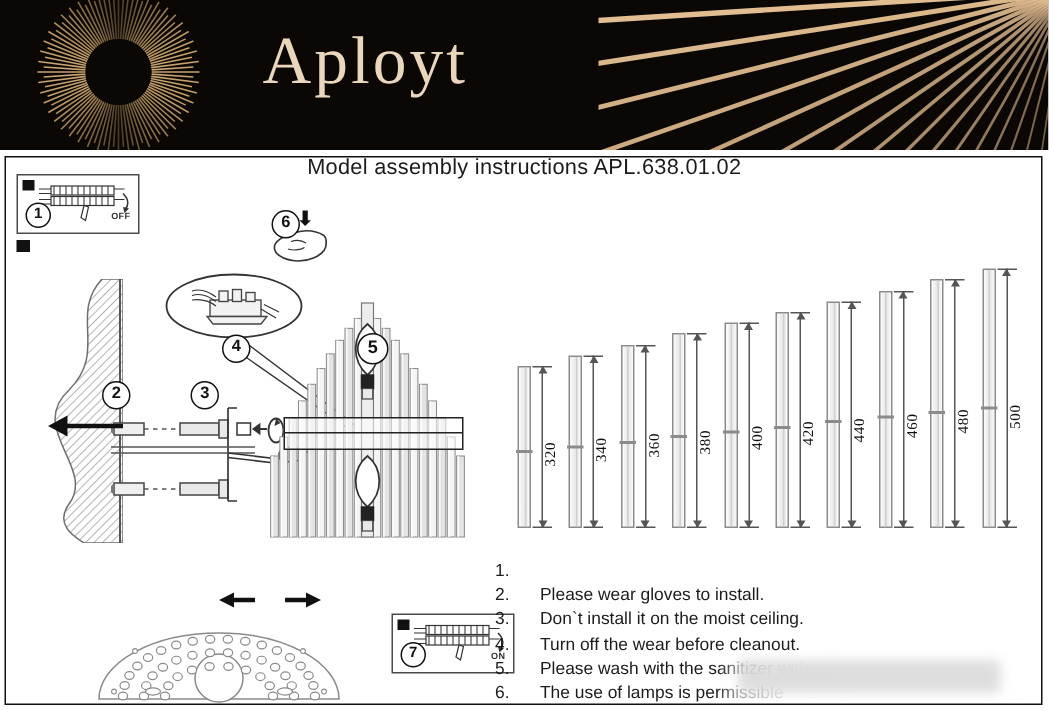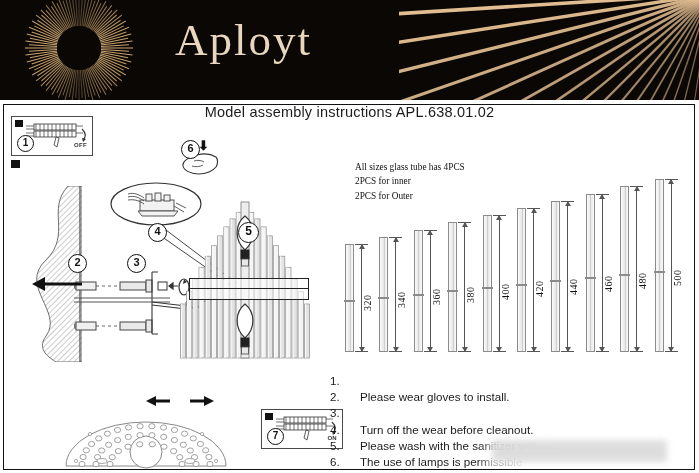--- a/index.html
+++ b/index.html
@@ -490,25 +490,20 @@
         <path d="M64 9h7M64 16h7"></path>
       </g>
       <path d="M44 20l-2 8 3 2 2-9z" fill="#fff" stroke="#333" stroke-width=".8"></path>
       <path d="M70 12c4 4 4 8 1 11" fill="none" stroke="#333" stroke-width="1.1"></path>
       <path d="M71 25l3-3-4-1z" fill="#333"></path>
     </svg>
     <div class="num">7</div>
     <div class="sw-label">ON</div>
   </div>
 
-  <div class="tube-note">
-    <div>All sizes glass tube has 4PCS</div>
-    <div>2PCS  for inner</div>
-    <div>2PCS for Outer</div>
-  </div>
   <div class="tubes">
       <div class="tube-col" style="left:0px;height:108px;">
         <div class="tube-body" style="height:108px;"></div>
         <div class="tube-mid" style="bottom:49.7px;"></div>
         <div class="dimcap" style="bottom:107px;"></div>
         <div class="dimcap" style="bottom:0px;"></div>
         <div class="dimline" style="bottom:0;height:108px;"></div>
         <div class="tube-label" style="top: 66.96px; left: 17px;">320</div>
       </div>
       <div class="tube-col" style="left:34.4px;height:115.2px;">
@@ -588,20 +583,21 @@
   <div class="instr">
       <div class="row">
         <span class="n">1.</span>
       </div>
       <div class="row">
         <span class="n">2.</span>
         <span>Please wear gloves to install.</span>
       </div>
       <div class="row">
         <span class="n">3.</span>
+        <span>Don`t install it on the moist ceiling.</span>
       </div>
       <div class="row">
         <span class="n">4.</span>
         <span>Turn off the wear before cleanout.</span>
       </div>
       <div class="row">
         <span class="n">5.</span>
         <span>Please wash with the sanitizer without corrosivity.</span>
       </div>
       <div class="row">

